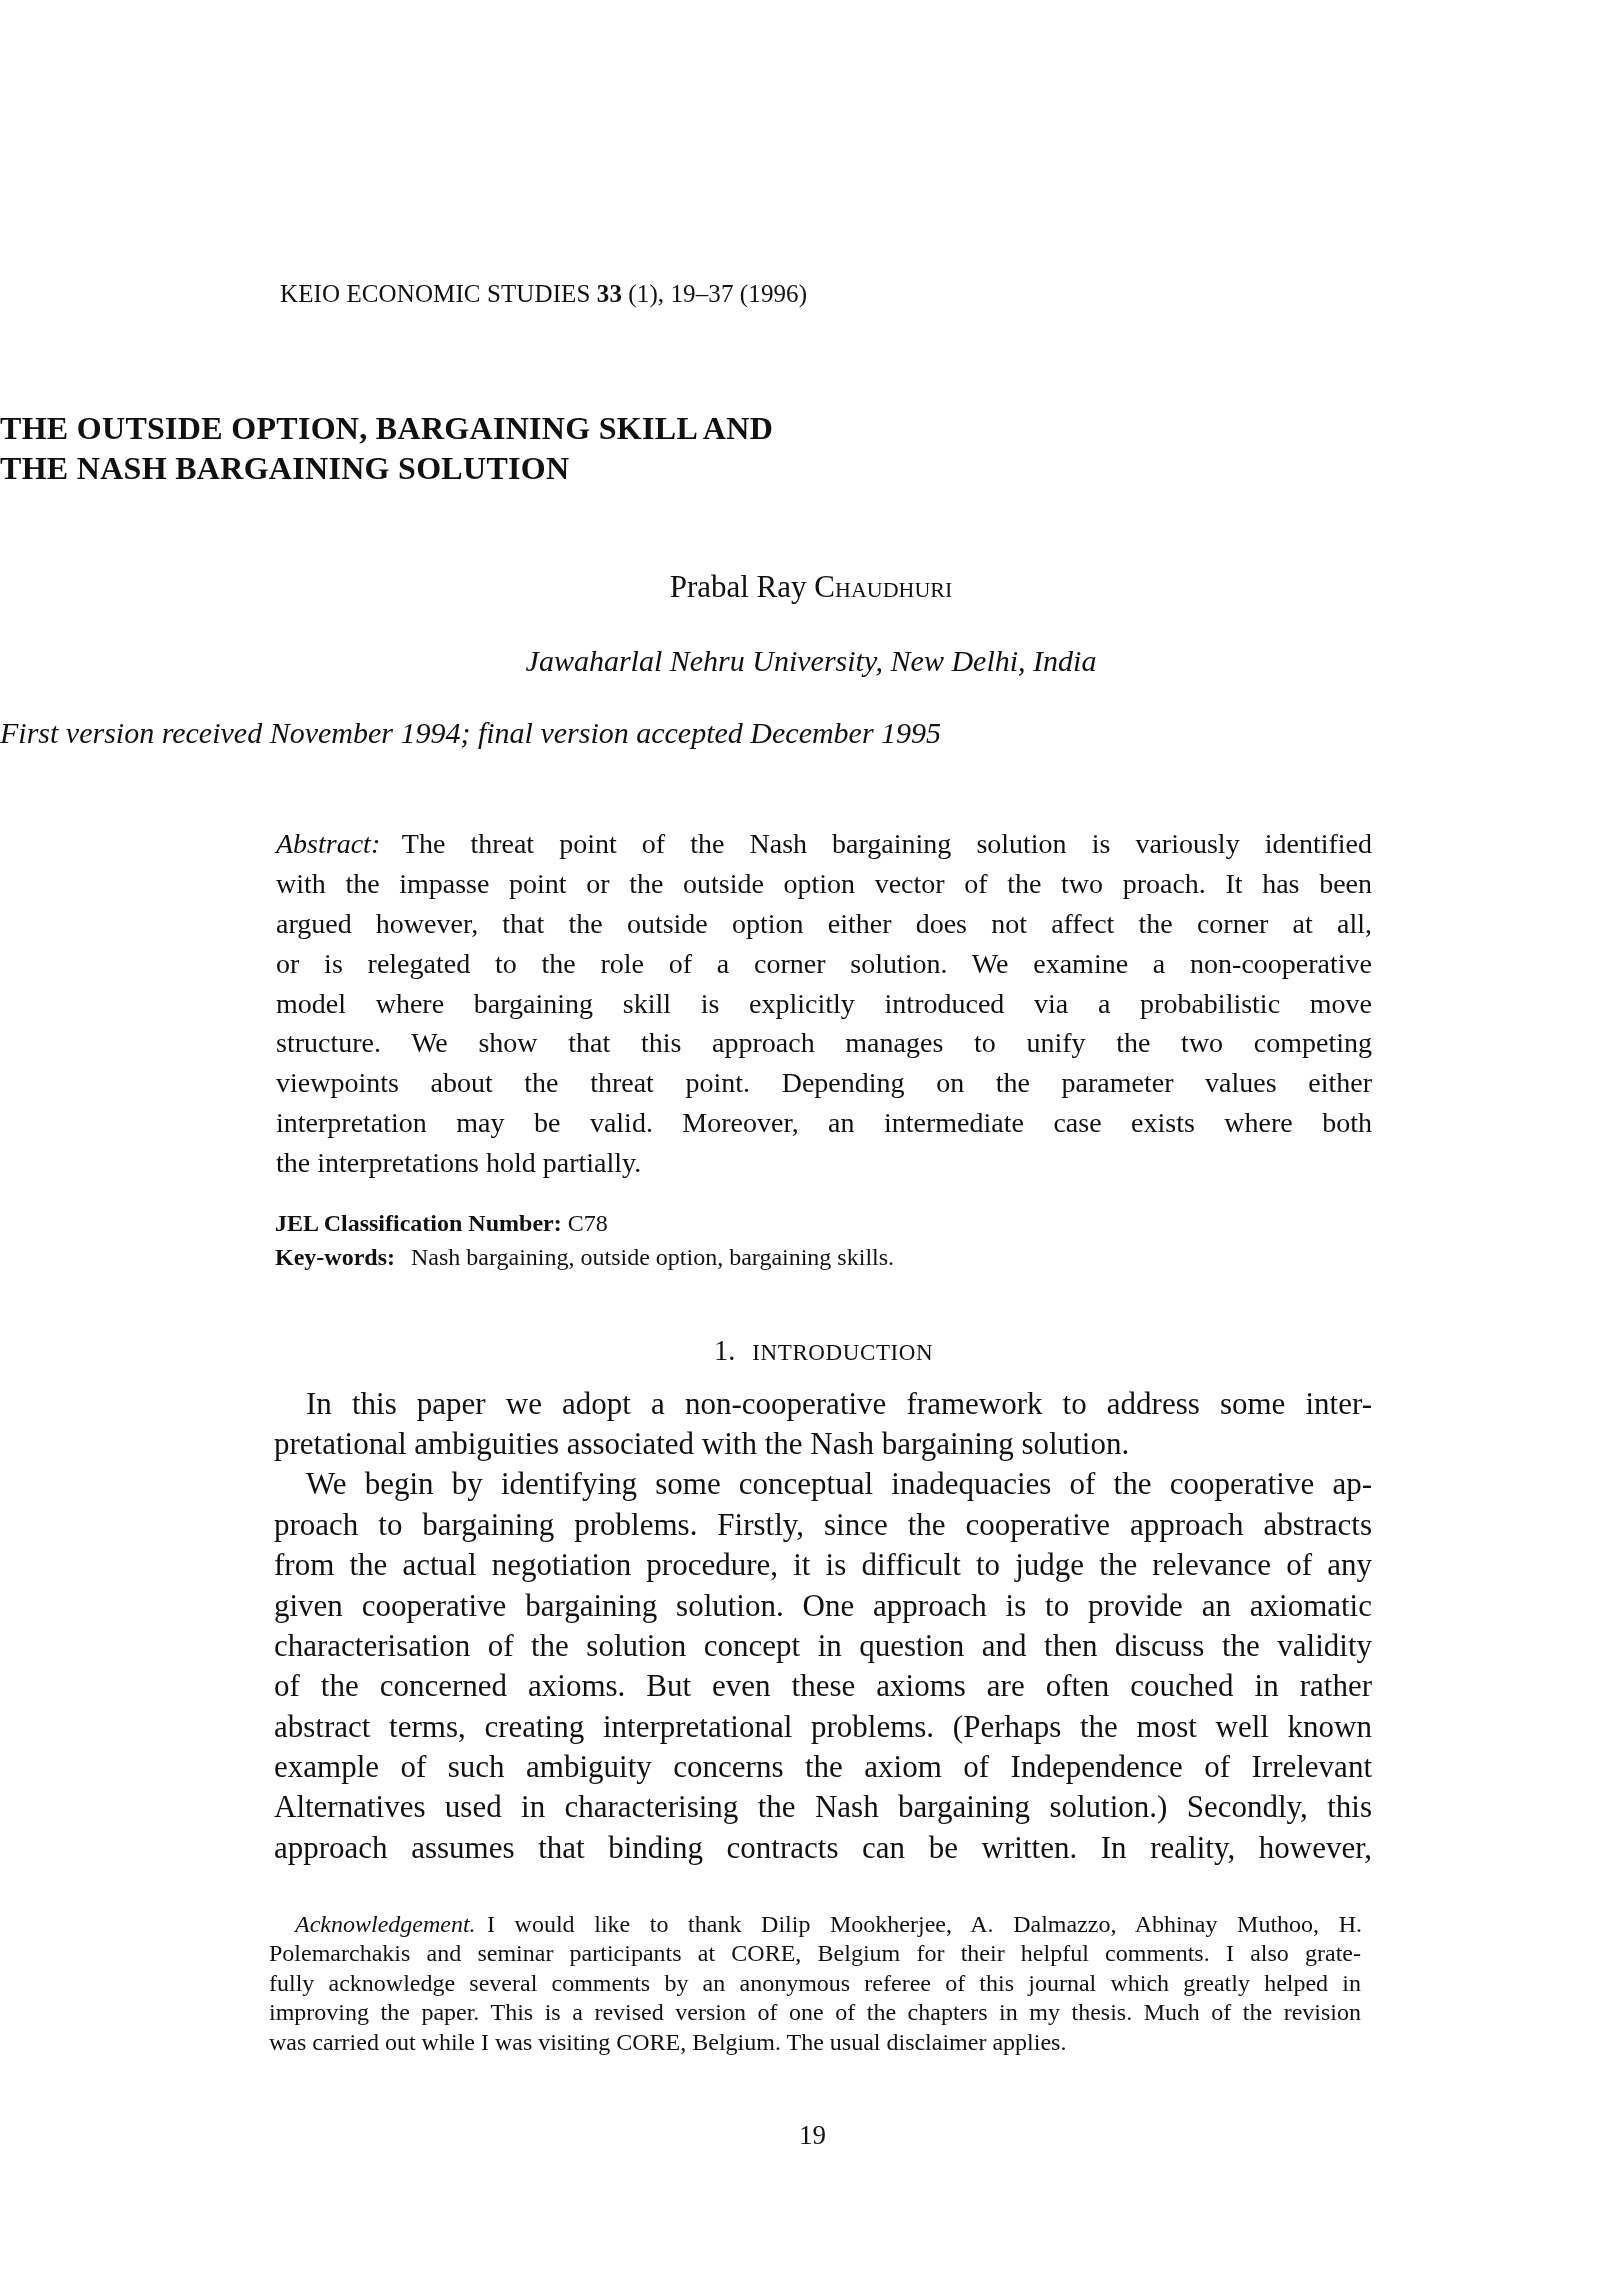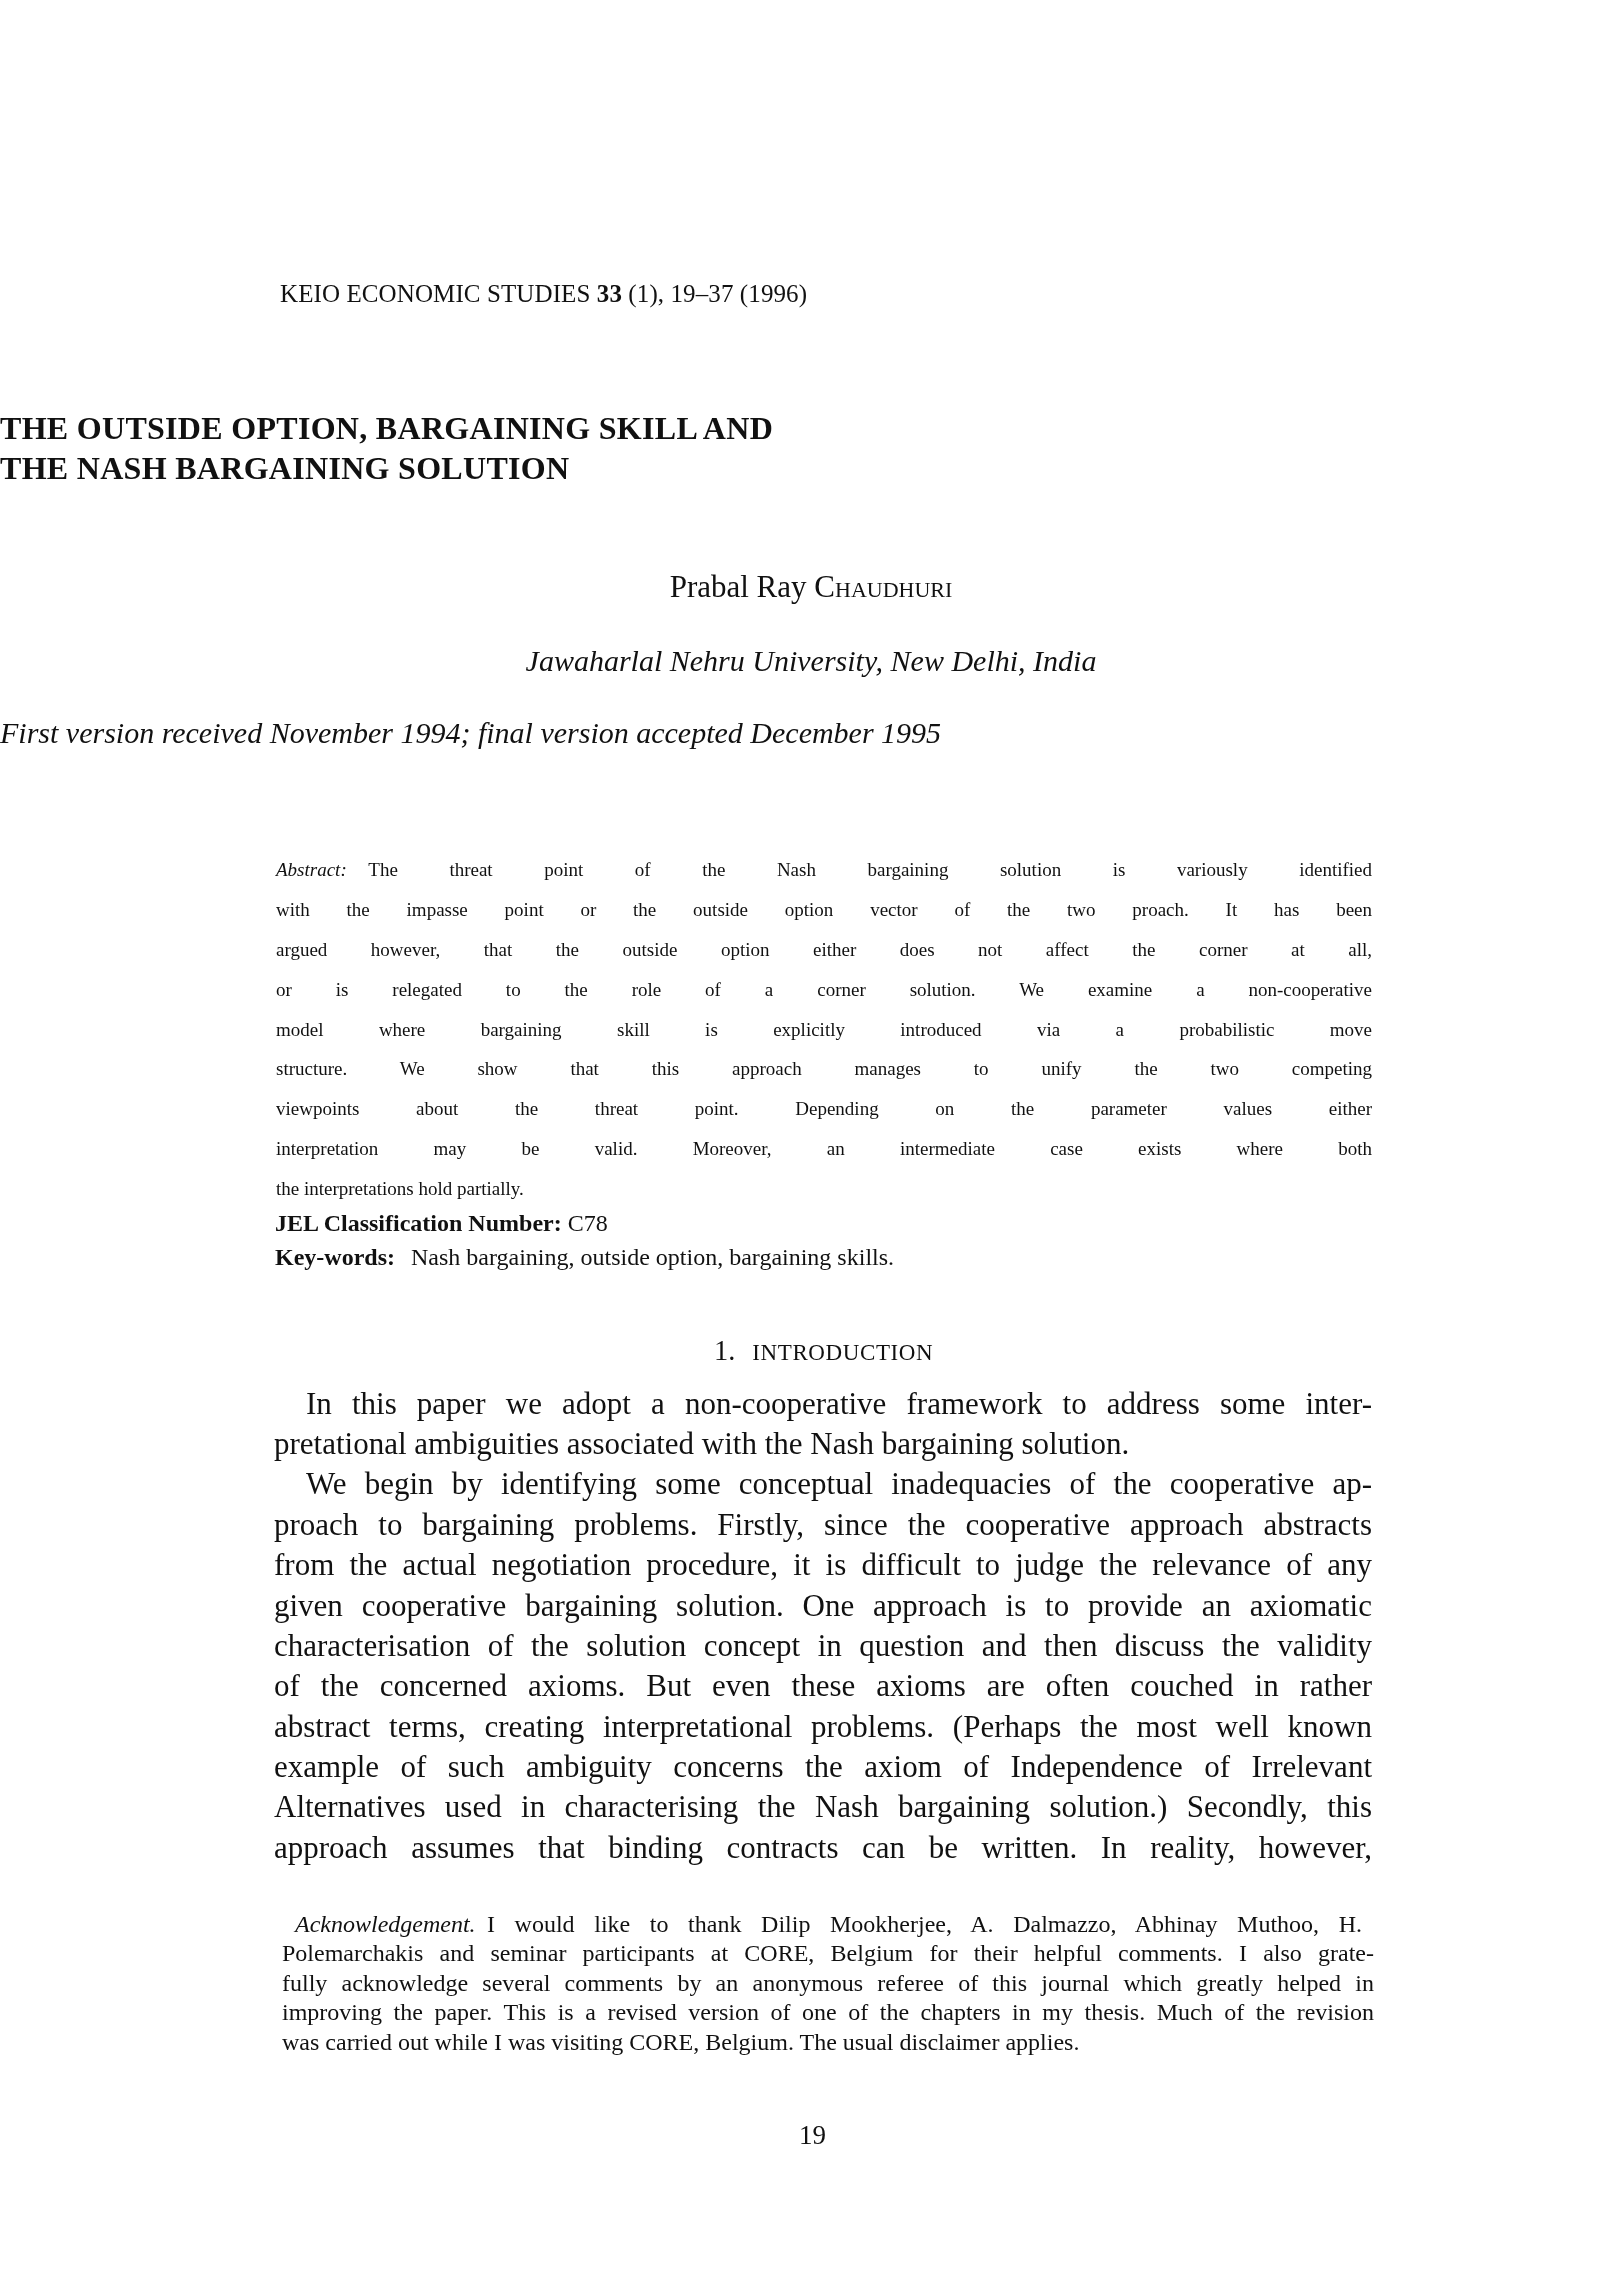--- a/index.html
+++ b/index.html
@@ -8,31 +8,31 @@
   .abs { position: absolute; white-space: nowrap; }
   .line { position: absolute; white-space: nowrap; }
   .just { text-align: justify; text-align-last: justify; white-space: normal; }
   .header { left: 280px; top: 280px; font-size: 25px; line-height: 28.4px; letter-spacing: 0.1px; }
   .header b { font-weight: bold; }
   .title { left: 0; width: 1622px; text-align: left; font-weight: bold; font-size: 32px; line-height: 40px; letter-spacing: 0.3px; }
   .author { left: 0; width: 1622px; text-align: center; font-size: 31px; line-height: 36px; }
   .sc { font-variant: small-caps; }
   .affil { left: 0; width: 1622px; text-align: center; font-style: italic; font-size: 30px; line-height: 34px; }
   .recv { left: 0; width: 1622px; font-style: italic; font-size: 30px; line-height: 34px; }
-  .abstract-line { left: 276px; width: 1096px; font-size: 19px; line-height: 40px; height: 40px; margin-top: 26px; }
+  .abstract-line { left: 276px; width: 1096px; font-size: 28px; line-height: 40px; height: 40px; }
   .abstract-label { font-style: italic; margin-right: 21.6px; }
   .meta { left: 275px; font-size: 24px; line-height: 34px; }
   .meta b { font-weight: bold; }
   .meta .kw-val { margin-left: 16px; }
   .section { left: 699px; font-size: 28.4px; line-height: 34px; }
   .section .num { margin-right: 17px; }
   .section .sec-title { font-size: 23px; letter-spacing: 0.6px; }
   .body-line { left: 274px; width: 1098px; font-size: 31px; line-height: 40px; height: 40px; }
   .indent { padding-left: 32px; box-sizing: border-box; }
-  .fn-line { left: 282px; width: 1092px; font-size: 24px; line-height: 30px; height: 30px; }
+  .fn-line { left: 269px; width: 1092px; font-size: 24px; line-height: 30px; height: 30px; }
   .fn-label { font-style: italic; margin-right: 11.4px; }
   .pagenum { left: 0; width: 1625px; text-align: center; font-size: 27px; line-height: 32px; }
 </style>
 </head>
 <body>
 
 <div class="abs header">
   <span>KEIO ECONOMIC STUDIES</span>
   <b>33</b>
   <span>(1), 19–37 (1996)</span>

